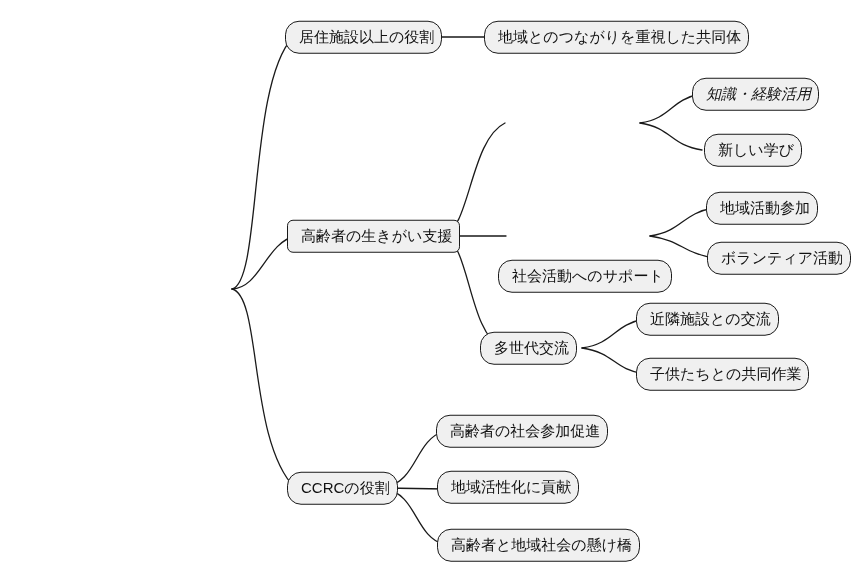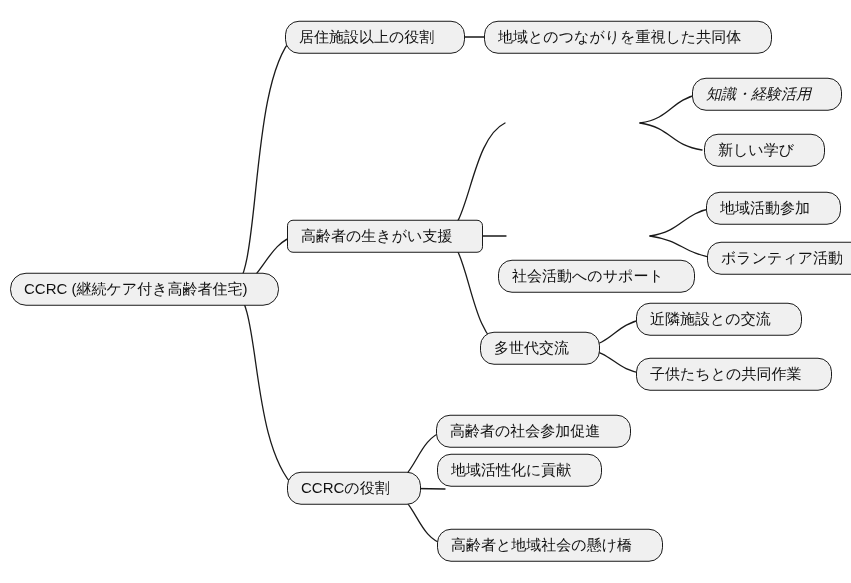--- a/index.html
+++ b/index.html
@@ -28,21 +28,21 @@
     stroke-width: 1.3;
     stroke-linecap: round;
   }
   .node {
     position: absolute;
     transform: translateY(-50%);
     box-sizing: border-box;
     background: #f0f0f0;
     border: 1.5px solid #1a1a1a;
     border-radius: 14px;
-    padding: 5px 30px 6px 13px;
+    padding: 5px 7px 6px 13px;
     font-size: 15px;
     line-height: 1.3;
     color: #111111;
     white-space: nowrap;
     text-align: center;
   }
   .node.root {
     border-radius: 16px;
   }
 </style>
@@ -63,36 +63,35 @@
     <path d="M640,123 C672,128 670,145 702,150"></path>
     <path d="M650,236 C683,231 682,213 714,208"></path>
     <path d="M650,236 C683,241 682,253 715,258"></path>
     <path d="M582,348 C615,343 613,325 644,319"></path>
     <path d="M582,348 C615,353 613,369 644,374"></path>
     <path d="M384,488 C418,481 414,441 444,431"></path>
     <path d="M384,488 L445,489"></path>
     <path d="M384,488 C418,495 414,536 445,545"></path>
   </svg>
 
-  <div class="node root" style="left:10px;  top:289px;">CCRC (継続ケア付き高齢者住宅)</div>
 
   <div class="node" style="left:285px; top:37px;">居住施設以上の役割</div>
   <div class="node" style="left:484px; top:37px;">地域とのつながりを重視した共同体</div>
 
   <div class="node" style="left:287px; top:236px;border-radius:6px;">高齢者の生きがい支援</div>
 
   <div class="node" style="left:692px; top:94px;font-style:italic;">知識・経験活用</div>
   <div class="node" style="left:704px; top:150px;">新しい学び</div>
 
   <div class="node" style="left:498px; top:236px;margin-top:40px;">社会活動へのサポート</div>
   <div class="node" style="left:706px; top:208px;">地域活動参加</div>
   <div class="node" style="left:707px; top:258px;">ボランティア活動</div>
 
   <div class="node" style="left:480px; top:348px;">多世代交流</div>
   <div class="node" style="left:636px; top:319px;">近隣施設との交流</div>
   <div class="node" style="left:636px; top:374px;">子供たちとの共同作業</div>
 
   <div class="node" style="left:287px; top:488px;">CCRCの役割</div>
   <div class="node" style="left:436px; top:431px;">高齢者の社会参加促進</div>
-  <div class="node" style="left:437px; top:470px;border-radius:14px;">地域活性化に貢献</div>
+  <div class="node" style="left:437px; top:487px;border-radius:14px;">地域活性化に貢献</div>
   <div class="node" style="left:437px; top:545px;text-align:center;">高齢者と地域社会の懸け橋</div>
 
 </div>
 
 </body></html>

